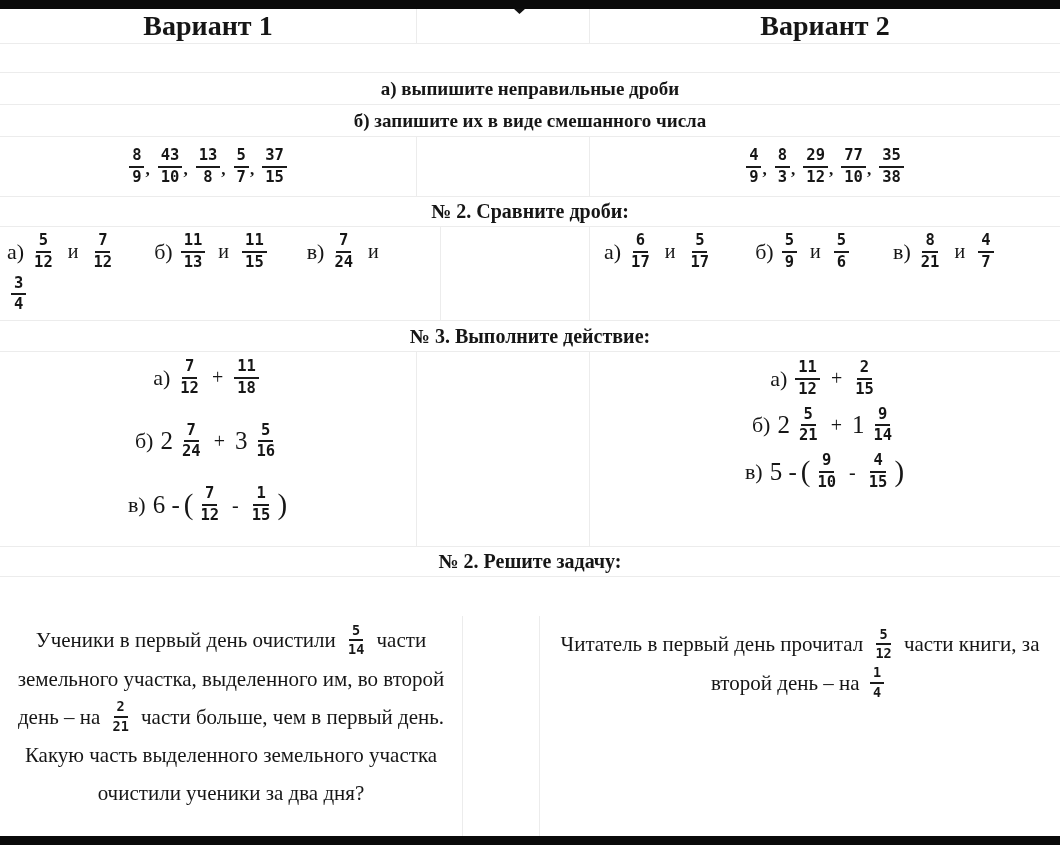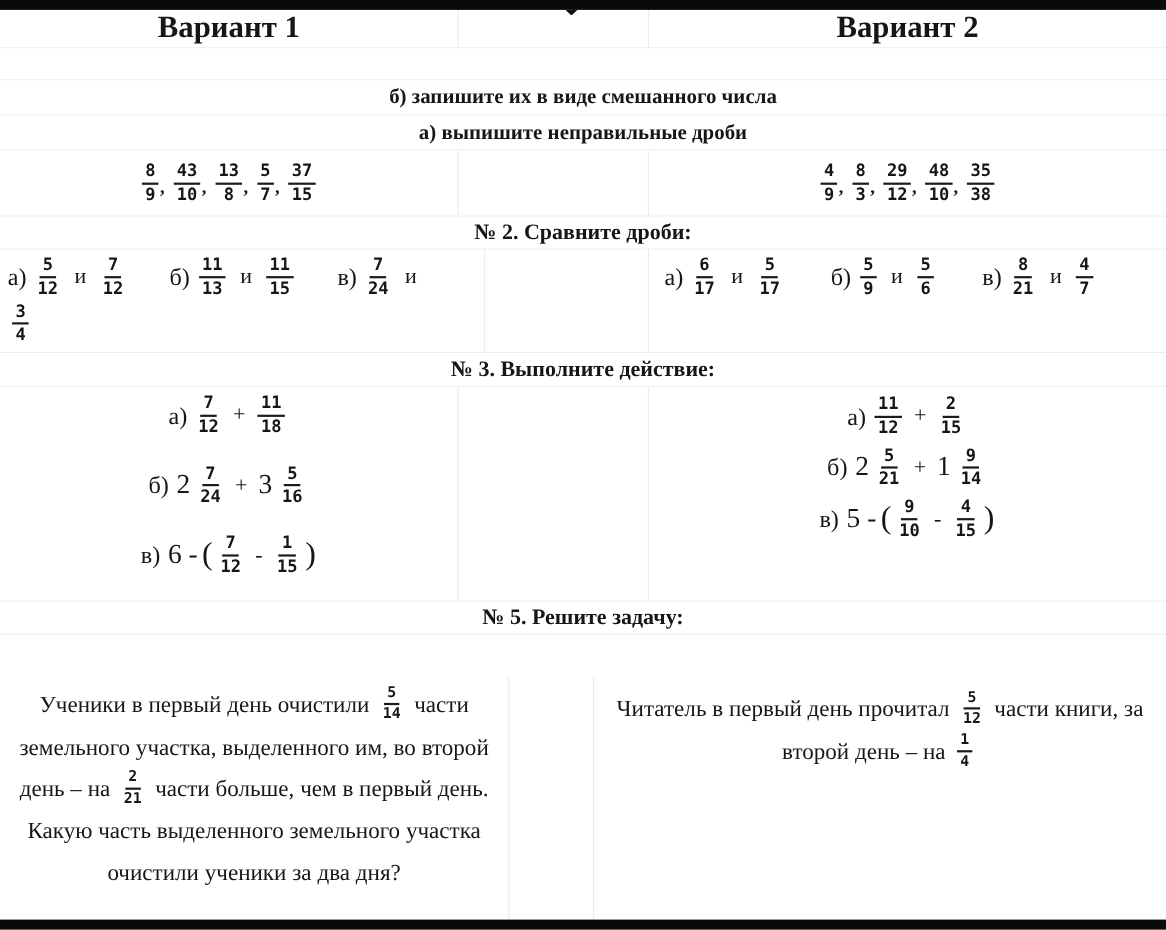--- a/index.html
+++ b/index.html
@@ -74,26 +74,26 @@
       <span class="hdr-text">Вариант 1</span>
     </div>
     <div class="cell w-m vline-l vline-r"></div>
     <div class="cell w-r center">
       <span class="hdr-text">Вариант 2</span>
     </div>
   </div>
 
   <div class="row r-empty"></div>
 
+  <div class="row r-s1a merged">
+    <span class="sub-text">а) выпишите неправильные дроби</span>
+  </div>
   <div class="row r-s1b merged">
     <span class="sub-text">б) запишите их в виде смешанного числа</span>
   </div>
-  <div class="row r-s1a merged">
-    <span class="sub-text">а) выпишите неправильные дроби</span>
-  </div>
 
   <div class="row r-fracs">
     <div class="cell w-l center">
       <div class="eq">
           <span class="frac">
             <span class="num">8</span>
             <span class="den">9</span>
           </span>
           <span class="tok sep">,</span>
           <span class="frac">
@@ -129,21 +129,21 @@
             <span class="num">8</span>
             <span class="den">3</span>
           </span>
           <span class="tok sep">,</span>
           <span class="frac">
             <span class="num">29</span>
             <span class="den">12</span>
           </span>
           <span class="tok sep">,</span>
           <span class="frac">
-            <span class="num">48</span>
+            <span class="num">77</span>
             <span class="den">10</span>
           </span>
           <span class="tok sep">,</span>
           <span class="frac">
             <span class="num">35</span>
             <span class="den">38</span>
           </span>
         </div>
     </div>
   </div>
@@ -322,21 +322,21 @@
           <span class="frac">
             <span class="num">4</span>
             <span class="den">15</span>
           </span>
           <span class="tok paren">)</span>
         </div>
     </div>
   </div>
 
   <div class="row r-s4t merged">
-    <span class="title-text">№ 5. Решите задачу:</span>
+    <span class="title-text">№ 2. Решите задачу:</span>
   </div>
   <div class="row r-s4c">
     <div class="cell w4-l s4-left">
       <div class="para"><span class="tok">Ученики в первый день очистили </span><span class="frac">
             <span class="num">5</span>
             <span class="den">14</span>
           </span><span class="tok"> части земельного участка, выделенного им, во второй день – на </span><span class="frac">
             <span class="num">2</span>
             <span class="den">21</span>
           </span><span class="tok"> части больше, чем в первый день. Какую часть выделенного земельного участка очистили ученики за два дня?</span></div>

